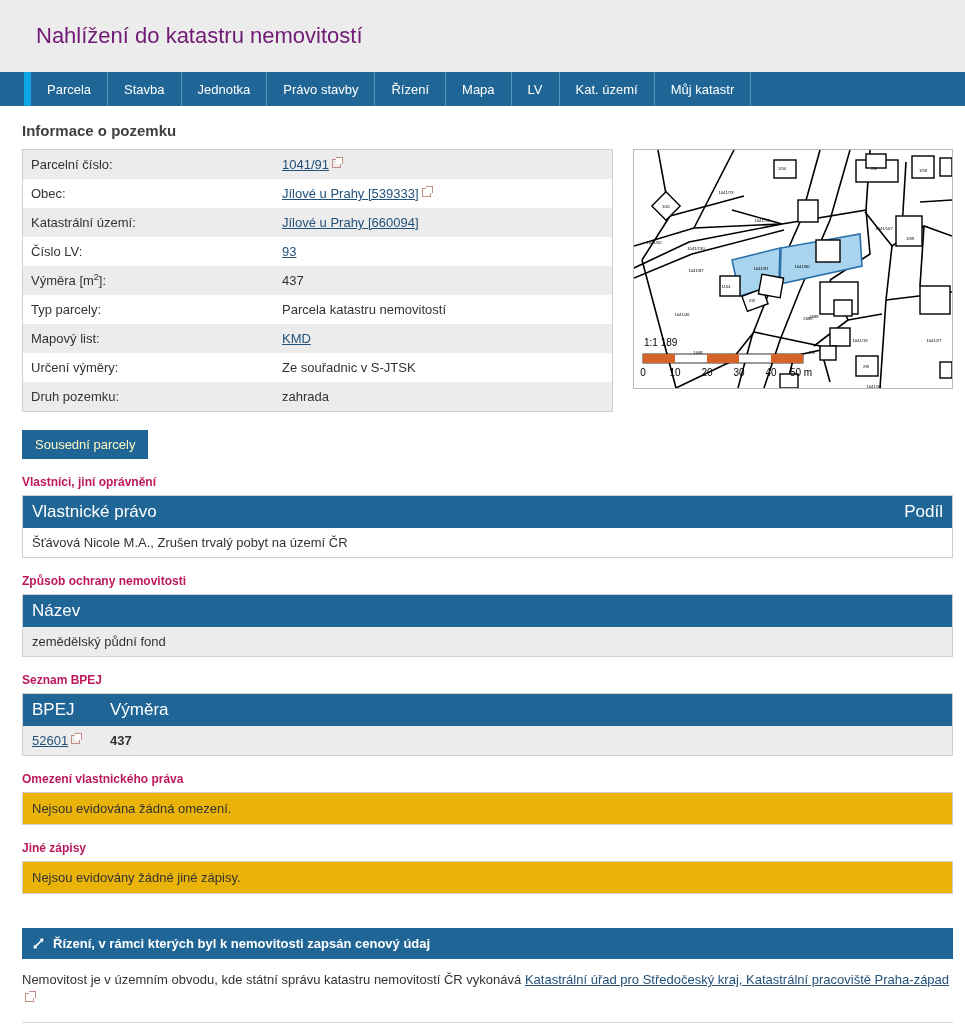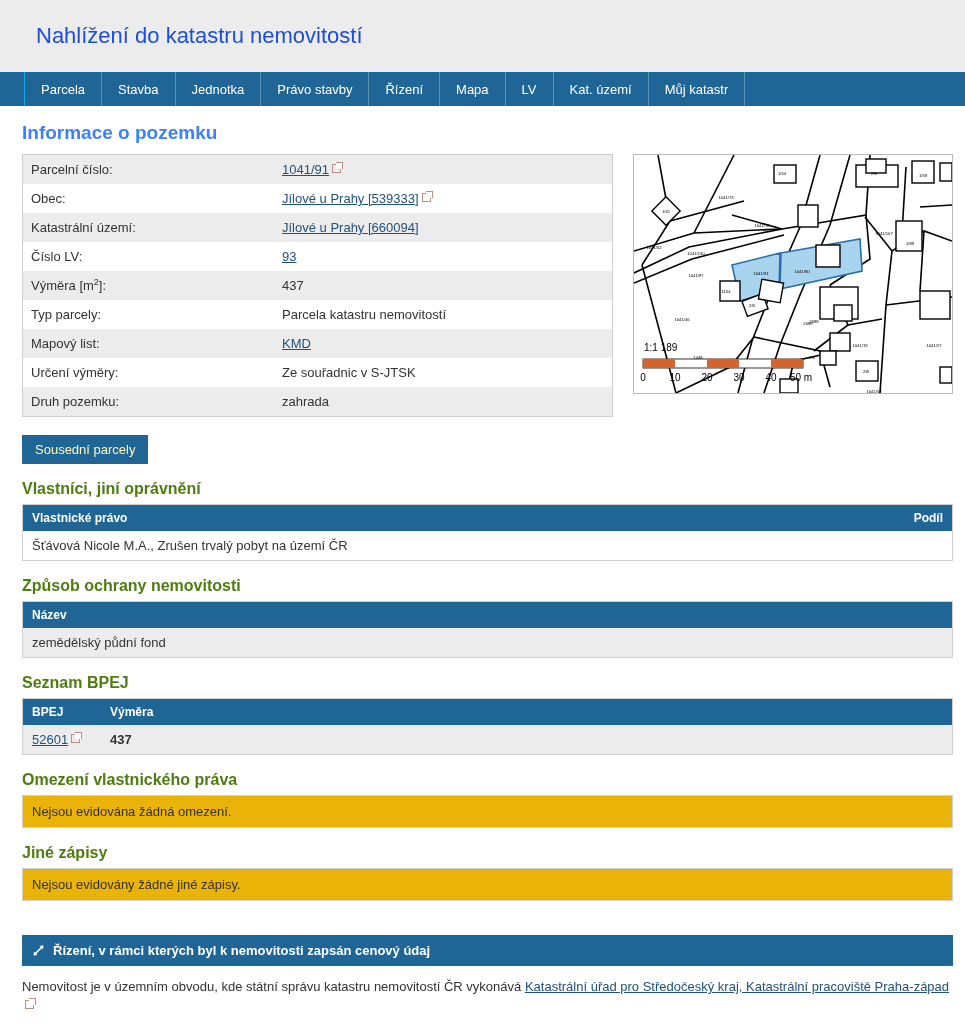--- a/index.html
+++ b/index.html
@@ -38,21 +38,21 @@
   .logo-text {
     font-size: 38px;
     font-weight: bold;
     color: #1b4a7a;
     letter-spacing: -1px;
     line-height: 1;
     font-family: "Liberation Sans", sans-serif;
   }
   .header-title {
     font-size: 22px;
-    color: #1d4ed8;
+    color: #701a75;
     margin-left: 14px;
     font-family: "Liberation Sans", sans-serif;
   }
 
   
   .nav {
     background: #1f6596;
     height: 34px;
     display: flex;
     align-items: stretch;
@@ -63,41 +63,41 @@
     color: #ffffff;
     font-size: 13px;
     display: flex;
     align-items: center;
     padding: 0 16px;
     border-right: 1px solid #5a93b8;
     cursor: pointer;
     white-space: nowrap;
   }
   .nav-item:first-child {
-    border-left: 1px solid #0ea5e9;
+    border-left: 7px solid #0ea5e9;
   }
   .nav-spacer {
     flex: 1;
   }
 
   
   .page {
     padding: 0 12px 0 22px;
     box-sizing: border-box;
   }
   h1.page-title {
-    color: #3b82f6;
-    font-size: 19px;
+    color: #404040;
+    font-size: 15px;
     font-weight: bold;
     margin: 16px 0 10px 0;
     font-family: "Liberation Sans", sans-serif;
   }
   h2.section-title {
-    color: #4d7c0f;
-    font-size: 16px;
+    color: #be185d;
+    font-size: 12px;
     font-weight: bold;
     margin: 16px 0 6px 0;
     font-family: "Liberation Sans", sans-serif;
   }
 
   .top-area {
     display: flex;
     align-items: flex-start;
   }
 
@@ -187,24 +187,24 @@
 
   
   .dtable {
     border-collapse: collapse;
     width: 100%;
     border: 1px solid #cfcfcf;
   }
   .dtable th {
     background: #1f6596;
     color: #ffffff;
-    font-size: 12px;
+    font-size: 17px;
     text-align: left;
     padding: 6px 9px;
-    font-weight: bold;
+    font-weight: normal;
   }
   .dtable th.right {
     text-align: right;
   }
   .dtable td {
     padding: 7px 9px;
     font-size: 13px;
     background: #ffffff;
   }
   .dtable.gray td {

